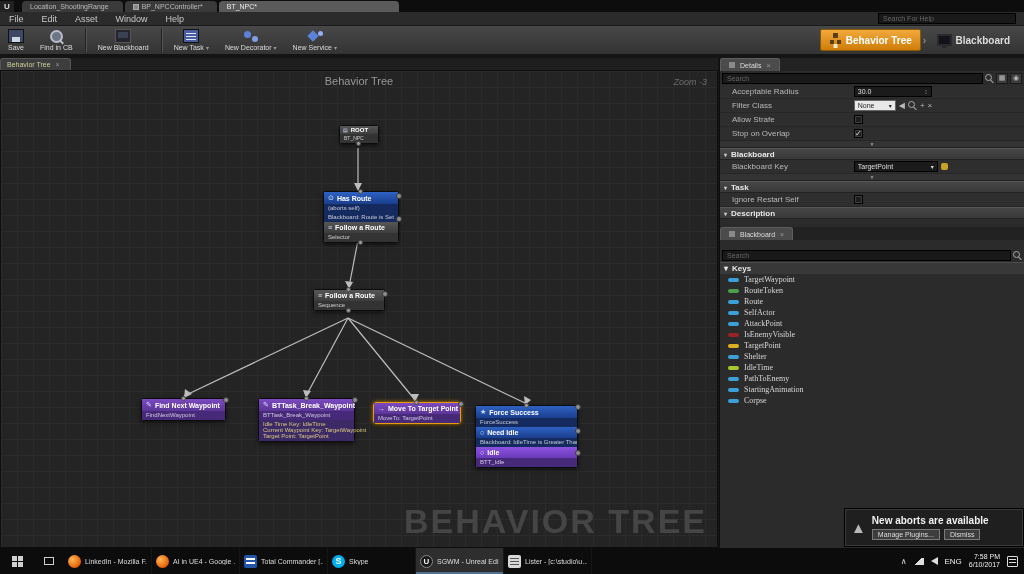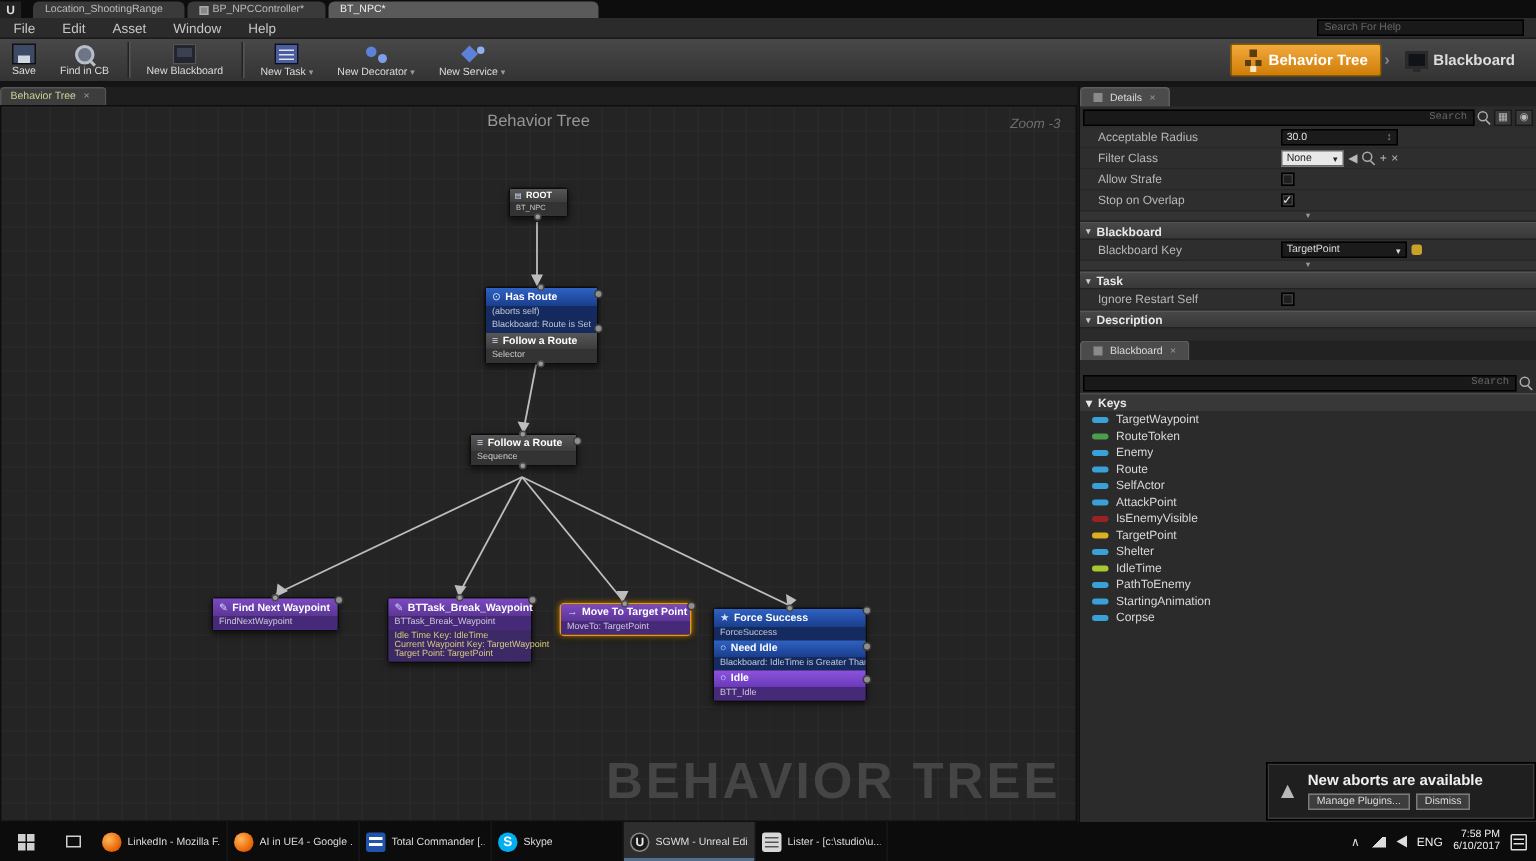--- a/index.html
+++ b/index.html
@@ -106,21 +106,21 @@
   
   .details-panel { position:absolute; left:719px; top:58px; width:305px; height:490px; background:#2b2b2b;
     border-left:1px solid #0e0e0e; font-size:8px; }
   .ptabrow { height:13px; display:flex; background:#222; }
   .ptab { background:#4b4b4b; font-size:7px; color:#ddd; padding:0 8px; display:flex; align-items:center; gap:5px;
     border-radius:3px 3px 0 0; border:1px solid #5e5e5e; border-bottom:none; }
   .ptab .x { color:#999; }
   .ptab .ticon { width:6px; height:6px; background:#8a8a8a; }
   .searchrow { height:14px; display:flex; align-items:center; gap:2px; padding:1px 2px; background:#2b2b2b; }
   .searchbox { flex:1; height:11px; background:#191919; border:1px solid #000; color:#aaa; font-size:7px;
-    padding:0 4px; font-family:Liberation Mono, monospace;text-align:right; }
+    padding:0 4px; font-family:Liberation Sans, sans-serif; }
   .searchbox::placeholder { color:#666; }
   .mag { width:9px; height:9px; position:relative; display:inline-block; }
   .mag::before { content:""; position:absolute; width:5px; height:5px; border:1px solid #aaa; border-radius:50%; top:0; left:0; }
   .mag::after { content:""; position:absolute; width:4px; height:1px; background:#aaa; transform:rotate(45deg); bottom:1px; right:0; }
   .mini-btn { width:12px; height:11px; background:#3c3c3c; border:1px solid #1a1a1a; color:#bbb; font-size:7px;
     display:flex; align-items:center; justify-content:center; }
   .sec-head { height:12px; background:linear-gradient(#474747,#383838); border-top:1px solid #555;
     border-bottom:1px solid #222; display:flex; align-items:center; gap:4px; padding:0 4px;
     font-size:8px; font-weight:bold; color:#e8e8e8; }
   .sec-head .tri { font-size:6px; color:#ccc; }
@@ -135,21 +135,21 @@
   .drop-dark { width:84px; height:11px; background:#1b1b1b; border:1px solid #000; color:#ddd; font-size:7px;
     display:flex; align-items:center; justify-content:space-between; padding:0 3px; }
   .ctrl-ico { color:#b8b8b8; font-size:8px; }
   .cb { width:9px; height:9px; background:#1e1e1e; border:1px solid #000; box-shadow:inset 0 0 0 1px #3d3d3d;
     color:#e8e8e8; font-size:8px; line-height:8px; text-align:center; }
   .expander { height:7px; background:#333; text-align:center; font-size:5px; color:#999; line-height:7px;
     border-bottom:1px solid #222; }
   .key-ico { width:7px; height:7px; background:#c8a327; border-radius:2px; }
   .keys-head { height:12px; background:#383838; border-top:1px solid #4a4a4a; display:flex; align-items:center;
     gap:4px; padding:0 4px; font-size:8px; font-weight:bold; color:#e8e8e8; }
-  .key-row { height:11px; display:flex; align-items:center; gap:5px; padding-left:8px; background:#2b2b2b; }
+  .key-row { height:11px; display:flex; align-items:center; gap:5px; padding-left:8px; background:#2b2b2b;font-family:Liberation Serif, serif; }
   .key-pill { width:11px; height:4px; border-radius:2px; }
   .key-name { font-size:8px; color:#d8d8d8; }
   .desc-space { height:6px; background:#2b2b2b; }
   .gap8 { height:8px; }
 
   
   .notif { position:absolute; right:0; bottom:27px; width:180px; height:39px; background:#1f1f1f;
     border:1px solid #000; box-shadow:inset 0 0 0 1px #3a3a3a; display:flex; align-items:center; padding:0 6px; gap:6px; }
   .notif-tri { color:#b8b8b8; font-size:15px; line-height:15px; }
   .notif-title { font-size:10px; font-weight:bold; color:#f0f0f0; white-space:nowrap; }
@@ -485,24 +485,20 @@
   <div class="key-row">
       <span class="key-pill" style="background: rgb(58, 160, 216);"></span>
       <span class="key-name">TargetWaypoint</span>
     </div>
   <div class="key-row">
       <span class="key-pill" style="background: rgb(76, 158, 76);"></span>
       <span class="key-name">RouteToken</span>
     </div>
   <div class="key-row">
       <span class="key-pill" style="background: rgb(58, 160, 216);"></span>
-      <span class="key-name">Enemy</span>
-    </div>
-  <div class="key-row">
-      <span class="key-pill" style="background: rgb(58, 160, 216);"></span>
       <span class="key-name">Route</span>
     </div>
   <div class="key-row">
       <span class="key-pill" style="background: rgb(58, 160, 216);"></span>
       <span class="key-name">SelfActor</span>
     </div>
   <div class="key-row">
       <span class="key-pill" style="background: rgb(58, 160, 216);"></span>
       <span class="key-name">AttackPoint</span>
     </div>

